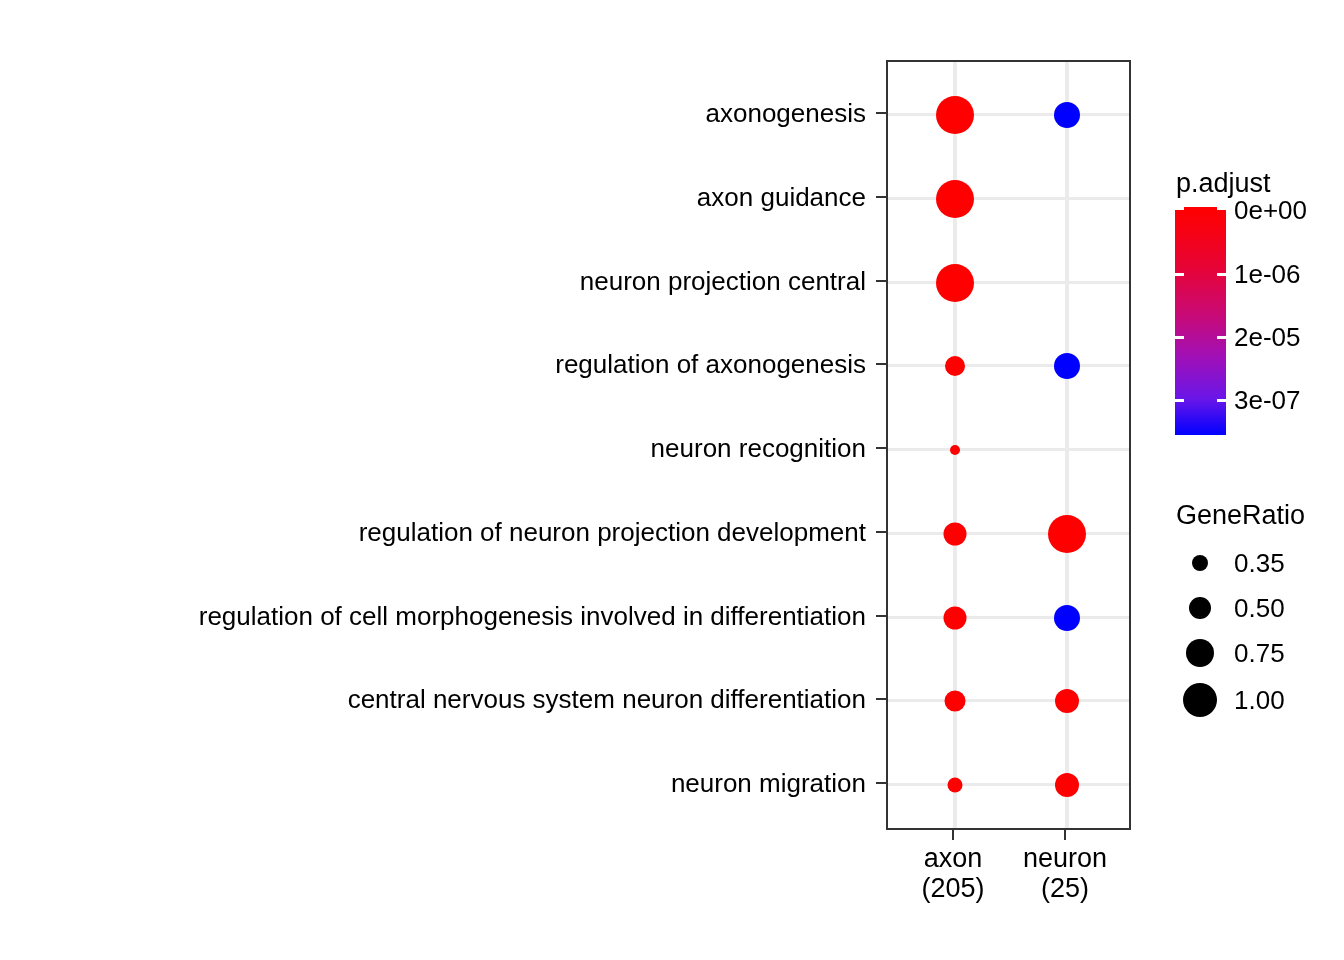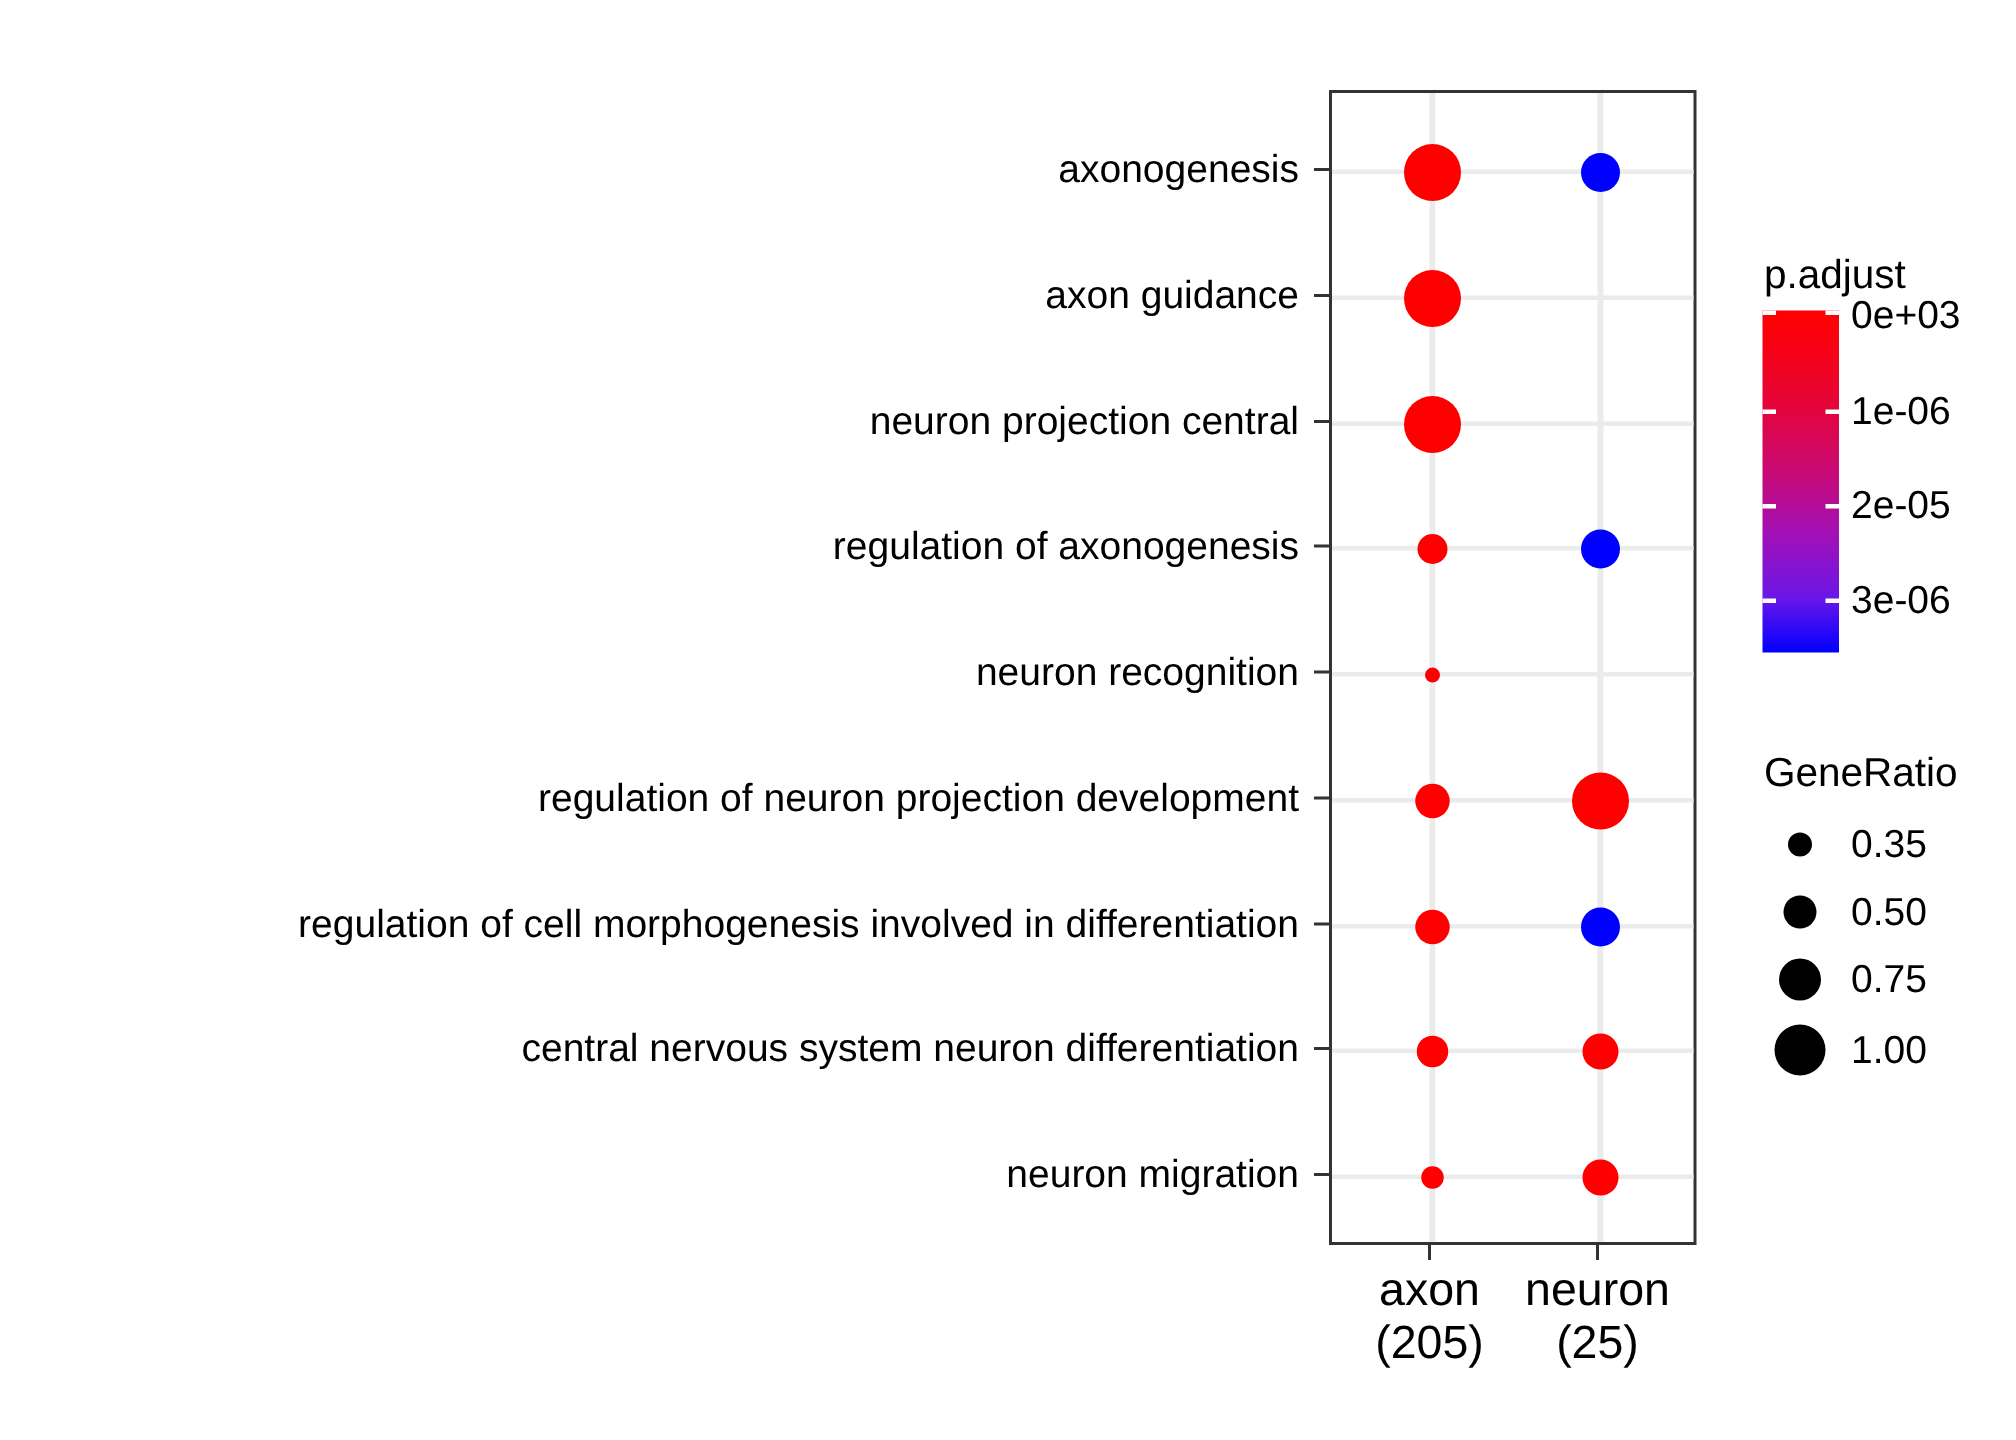--- a/index.html
+++ b/index.html
@@ -82,21 +82,21 @@
     width: 2px;
     height: 10px;
     background: #333333;
     transform: translateX(-50%);
   }
   .xlab {
     position: absolute;
     top: 843px;
     transform: translateX(-50%);
     text-align: center;
-    font-size: 31px;
+    font-size: 27px;
     line-height: 1.12;
     white-space: nowrap;
   }
 
   
   .legend-title {
     position: absolute;
     font-size: 27px;
     white-space: nowrap;
   }
@@ -233,24 +233,24 @@
     <div class="cb-tick left" style="top:0px"></div>
     <div class="cb-tick right" style="top:0px"></div>
     <div class="cb-tick left" style="top:66px"></div>
     <div class="cb-tick right" style="top:66px"></div>
     <div class="cb-tick left" style="top:129px"></div>
     <div class="cb-tick right" style="top:129px"></div>
     <div class="cb-tick left" style="top:192px"></div>
     <div class="cb-tick right" style="top:192px"></div>
   </div>
 
-  <div class="cb-label" style="top:210px">0e+03</div>
+  <div class="cb-label" style="top:210px">0e+00</div>
   <div class="cb-label" style="top:274px">1e-06</div>
   <div class="cb-label" style="top:337px">2e-05</div>
-  <div class="cb-label" style="top:400px">3e-06</div>
+  <div class="cb-label" style="top:400px">3e-07</div>
 
   <div class="legend-title" id="size-title">GeneRatio</div>
 
   <div class="size-dot" style="top:563px;width:16px;height:16px"></div>
   <div class="size-dot" style="top:608px;width:22px;height:22px"></div>
   <div class="size-dot" style="top:653px;width:28px;height:28px"></div>
   <div class="size-dot" style="top:700px;width:34px;height:34px"></div>
 
   <div class="size-label" style="top:563px">0.35</div>
   <div class="size-label" style="top:608px">0.50</div>

